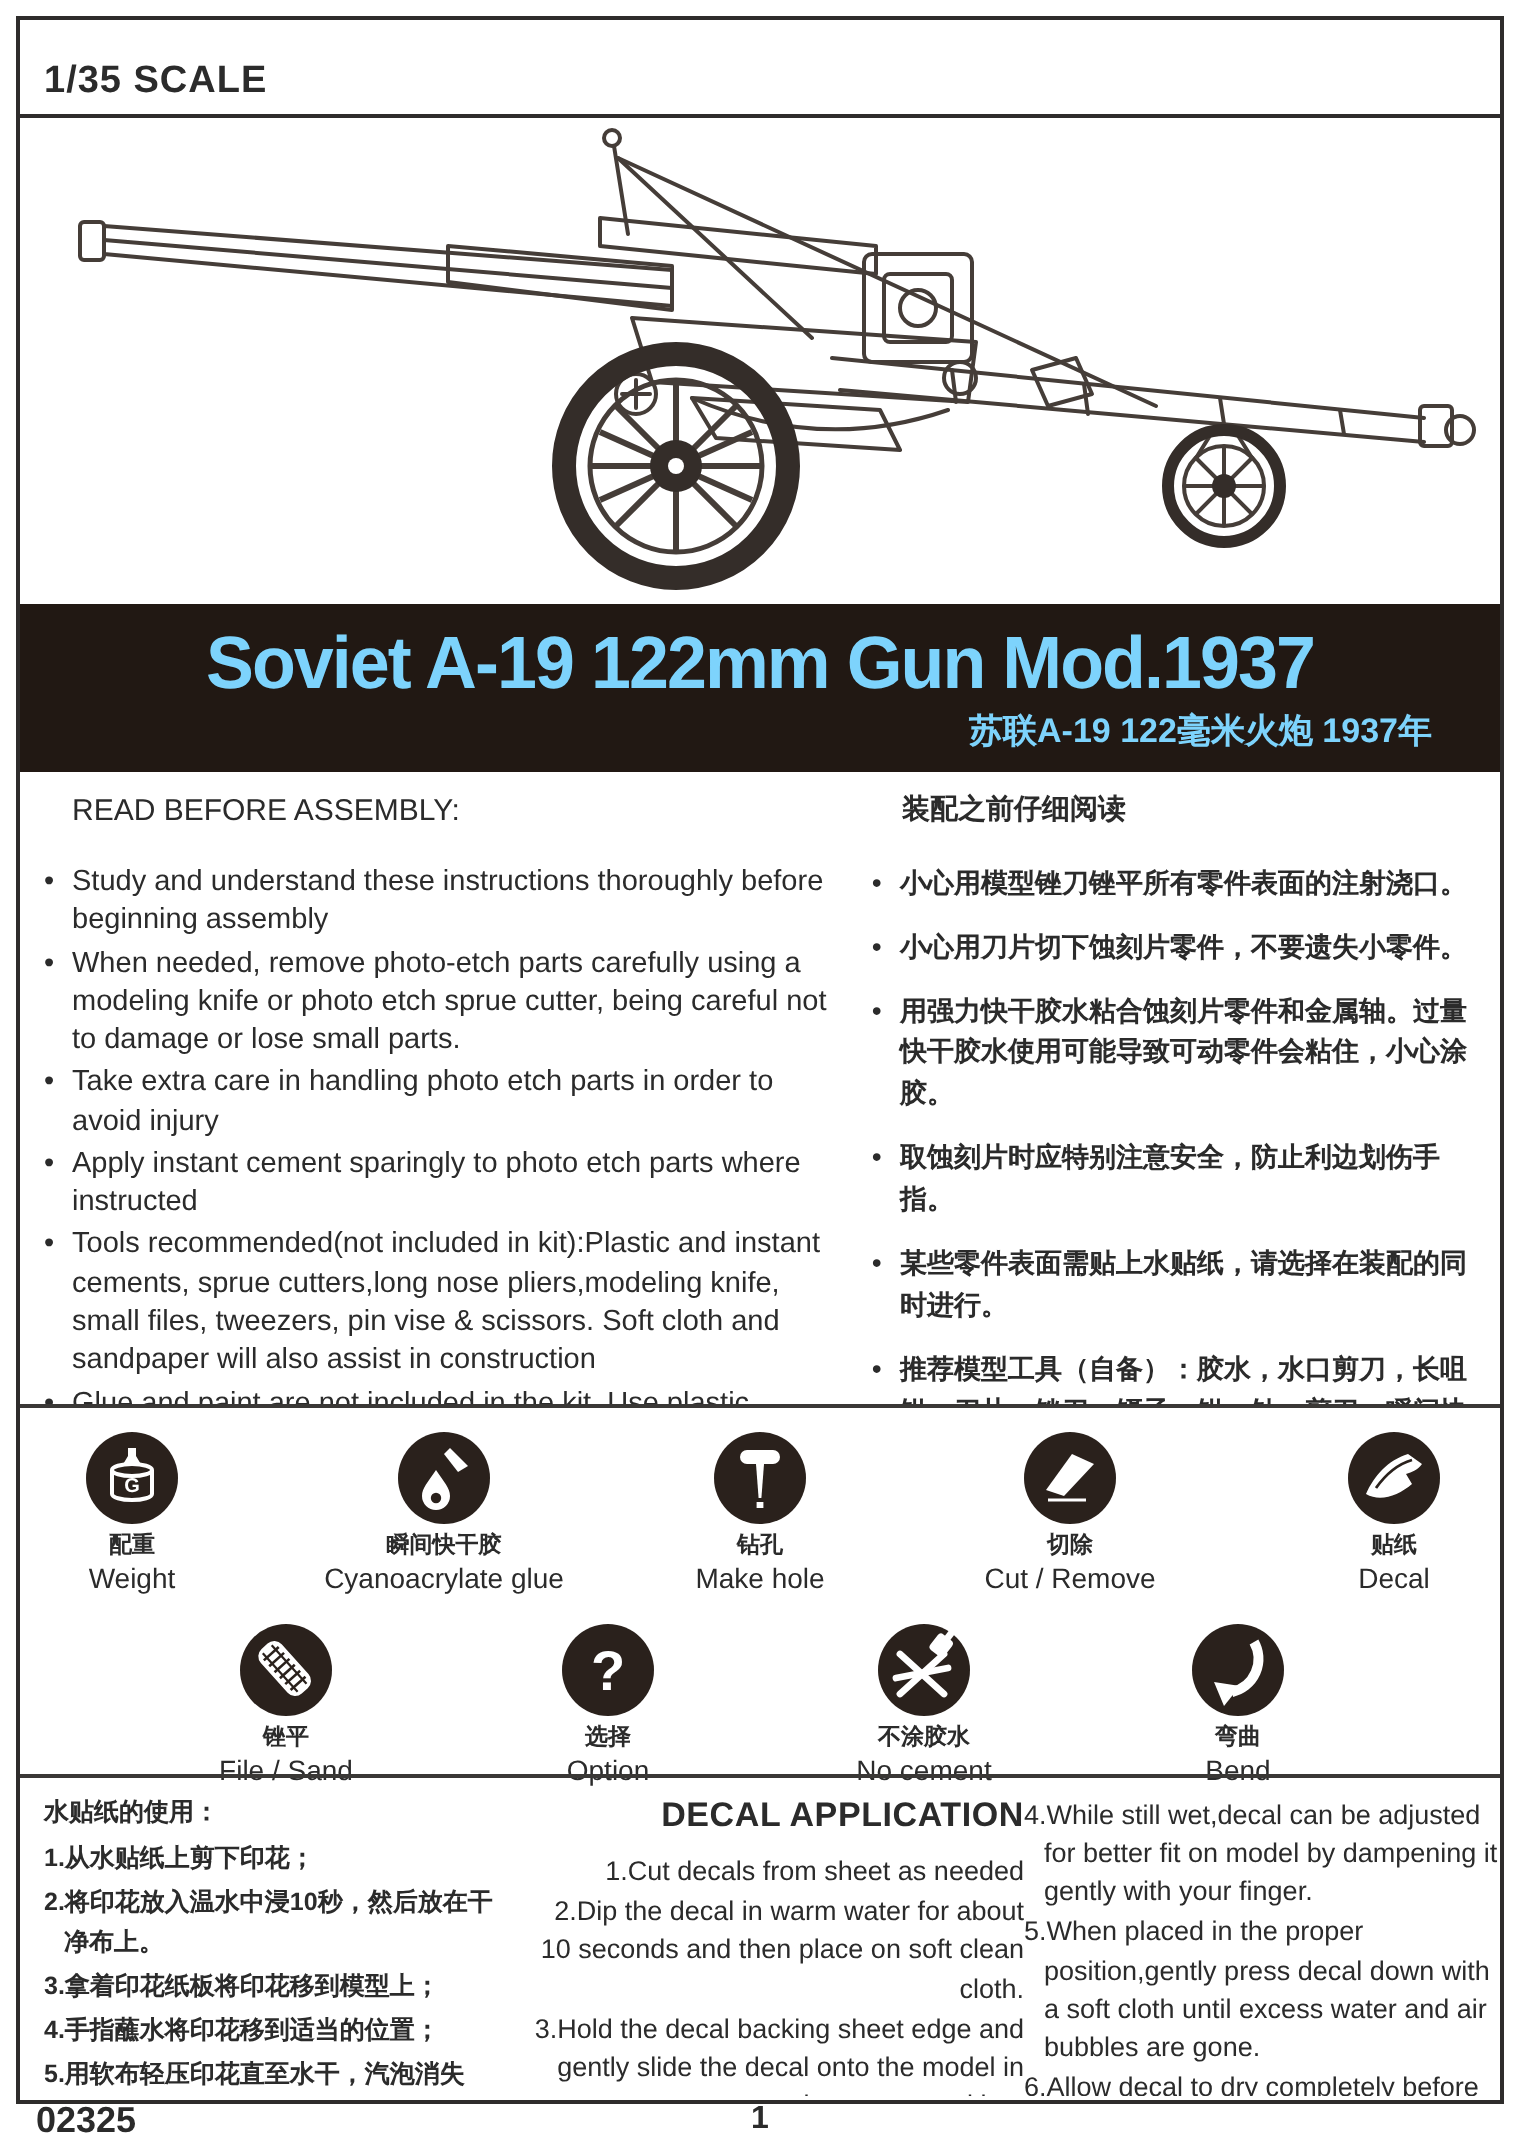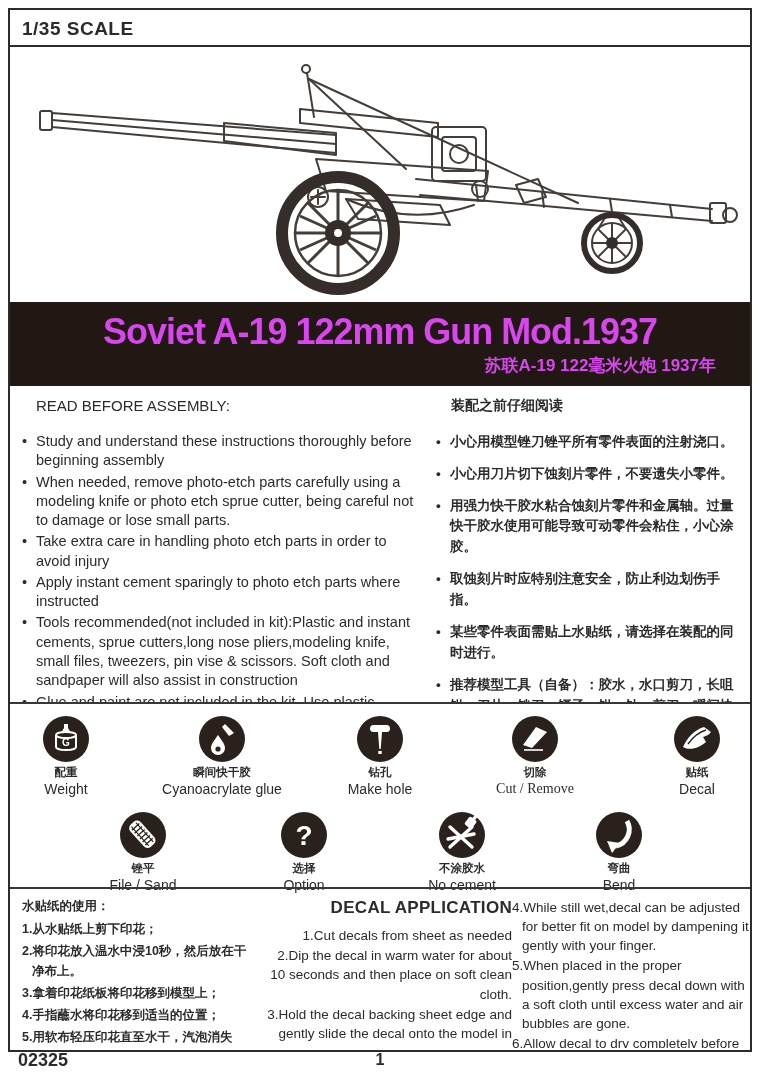--- a/index.html
+++ b/index.html
@@ -1,26 +1,26 @@
 <!DOCTYPE html>
 <html><head>
 <meta charset="utf-8">
 <style>
   html,body{margin:0;padding:0;background:#ffffff;}
   body{width:760px;height:1072px;position:relative;font-family:"Liberation Sans","DejaVu Sans",sans-serif;color:#2b2b2b;overflow:hidden;}
   .box{position:absolute;left:8px;top:8px;width:740px;height:1040px;border:2px solid #2e2c2b;background:#fff;}
   
-  .hdr{position:absolute;left:0;top:0;width:100%;height:37px;border-bottom:2px solid #2e2c2b;box-sizing:border-box;}
+  .hdr{position:absolute;left:0;top:12px;width:100%;height:37px;border-bottom:2px solid #2e2c2b;box-sizing:border-box;}
   .hdr .scale{position:absolute;left:12px;top:8px;font-size:19px;font-weight:bold;letter-spacing:.5px;}
   .hdr .itemno{position:absolute;right:12px;top:8px;font-size:19px;font-weight:bold;letter-spacing:.5px;}
   
   .art{position:absolute;left:0;top:37px;width:100%;height:255px;overflow:hidden;}
   .art svg{display:block;margin:4px auto 0 auto;}
   
-  .titlebar{position:absolute;left:0;top:292px;width:100%;height:84px;background:#211813;color:#d946ef;box-sizing:border-box;overflow:hidden;}
+  .titlebar{position:absolute;left:0;top:292px;width:100%;height:84px;background:#211813;color:#7dd3fc;box-sizing:border-box;overflow:hidden;}
   .titlebar .en{margin-top:9px;text-align:center;font-size:37px;font-weight:bold;letter-spacing:-1px;transform:scaleX(.97);white-space:nowrap;}
   .titlebar .zh{text-align:right;padding-right:34px;font-size:17px;font-weight:bold;margin-top:1px;}
   
   .instr{position:absolute;left:0;top:376px;width:100%;height:316px;overflow:hidden;}
   .col-en{position:absolute;left:12px;top:10px;width:402px;font-size:14.5px;line-height:1.33;}
   .col-en .h{font-size:15px;margin:0 0 16px 14px;}
   .col-zh{position:absolute;left:426px;top:10px;width:306px;font-size:13.5px;line-height:1.55;}
   .col-zh .h{font-weight:bold;font-size:14px;margin:0 0 14px 15px;font-family:Liberation Mono, monospace;}
   .b{position:relative;padding-left:14px;margin-bottom:2px;}
   .b .dot{position:absolute;left:0;top:0;}
@@ -184,21 +184,21 @@
         <svg width="46" height="46" viewBox="0 0 46 46">
           <rect x="13" y="9" width="20" height="7" rx="3.5" fill="#fff"></rect>
           <path d="M21 16 h4 l-1.3 17 h-1.4 z" fill="#fff"></path>
           <rect x="21.3" y="35" width="3.4" height="3" fill="#fff"></rect>
         </svg>
       </div>
       <div class="zh">钻孔</div>
       <div class="en">Make hole</div>
     </div>
 
-    <div class="sym" style="left:525px;top:12px;font-family:Liberation Serif, serif;">
+    <div class="sym" style="left:525px;top:12px;">
       <div class="icon-circle">
         <svg width="46" height="46" viewBox="0 0 46 46">
           <polygon points="11,29 24,11 35,16 20,32" fill="#fff"></polygon>
           <line x1="12" y1="34" x2="31" y2="34" stroke="#fff" stroke-width="1.6"></line>
         </svg>
       </div>
       <div class="zh">切除</div>
       <div class="en">Cut / Remove</div>
     </div>
 

